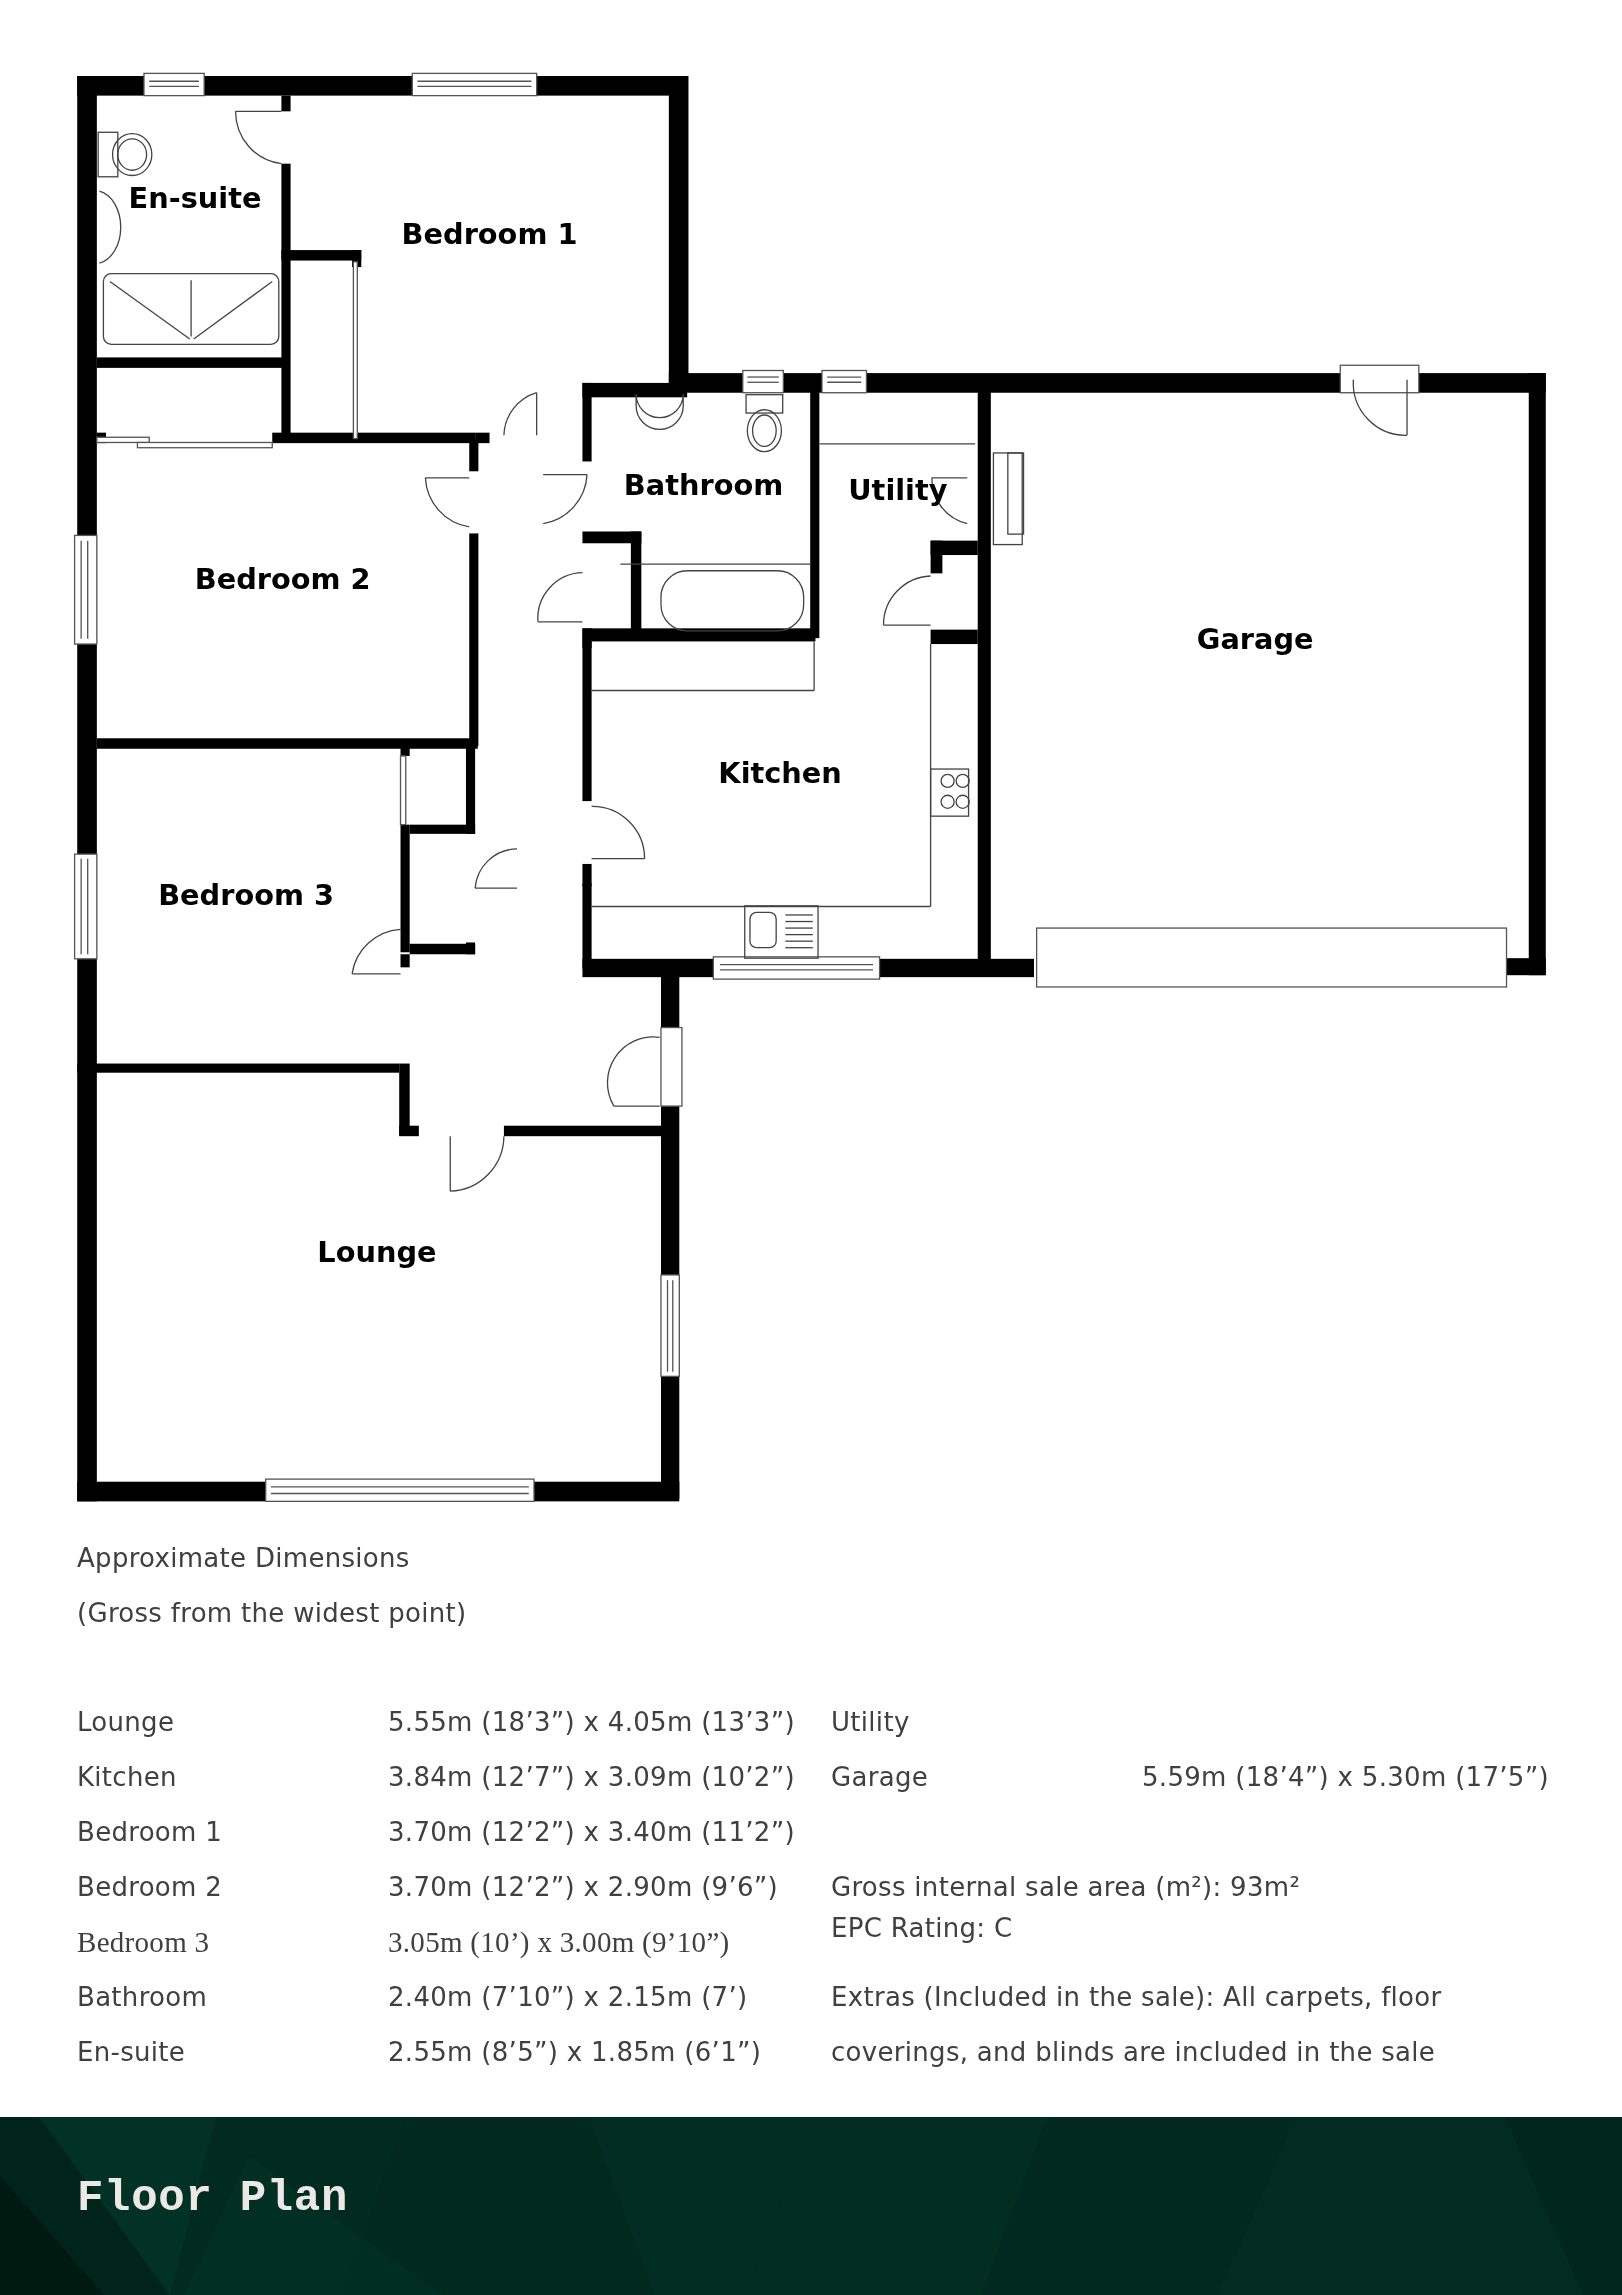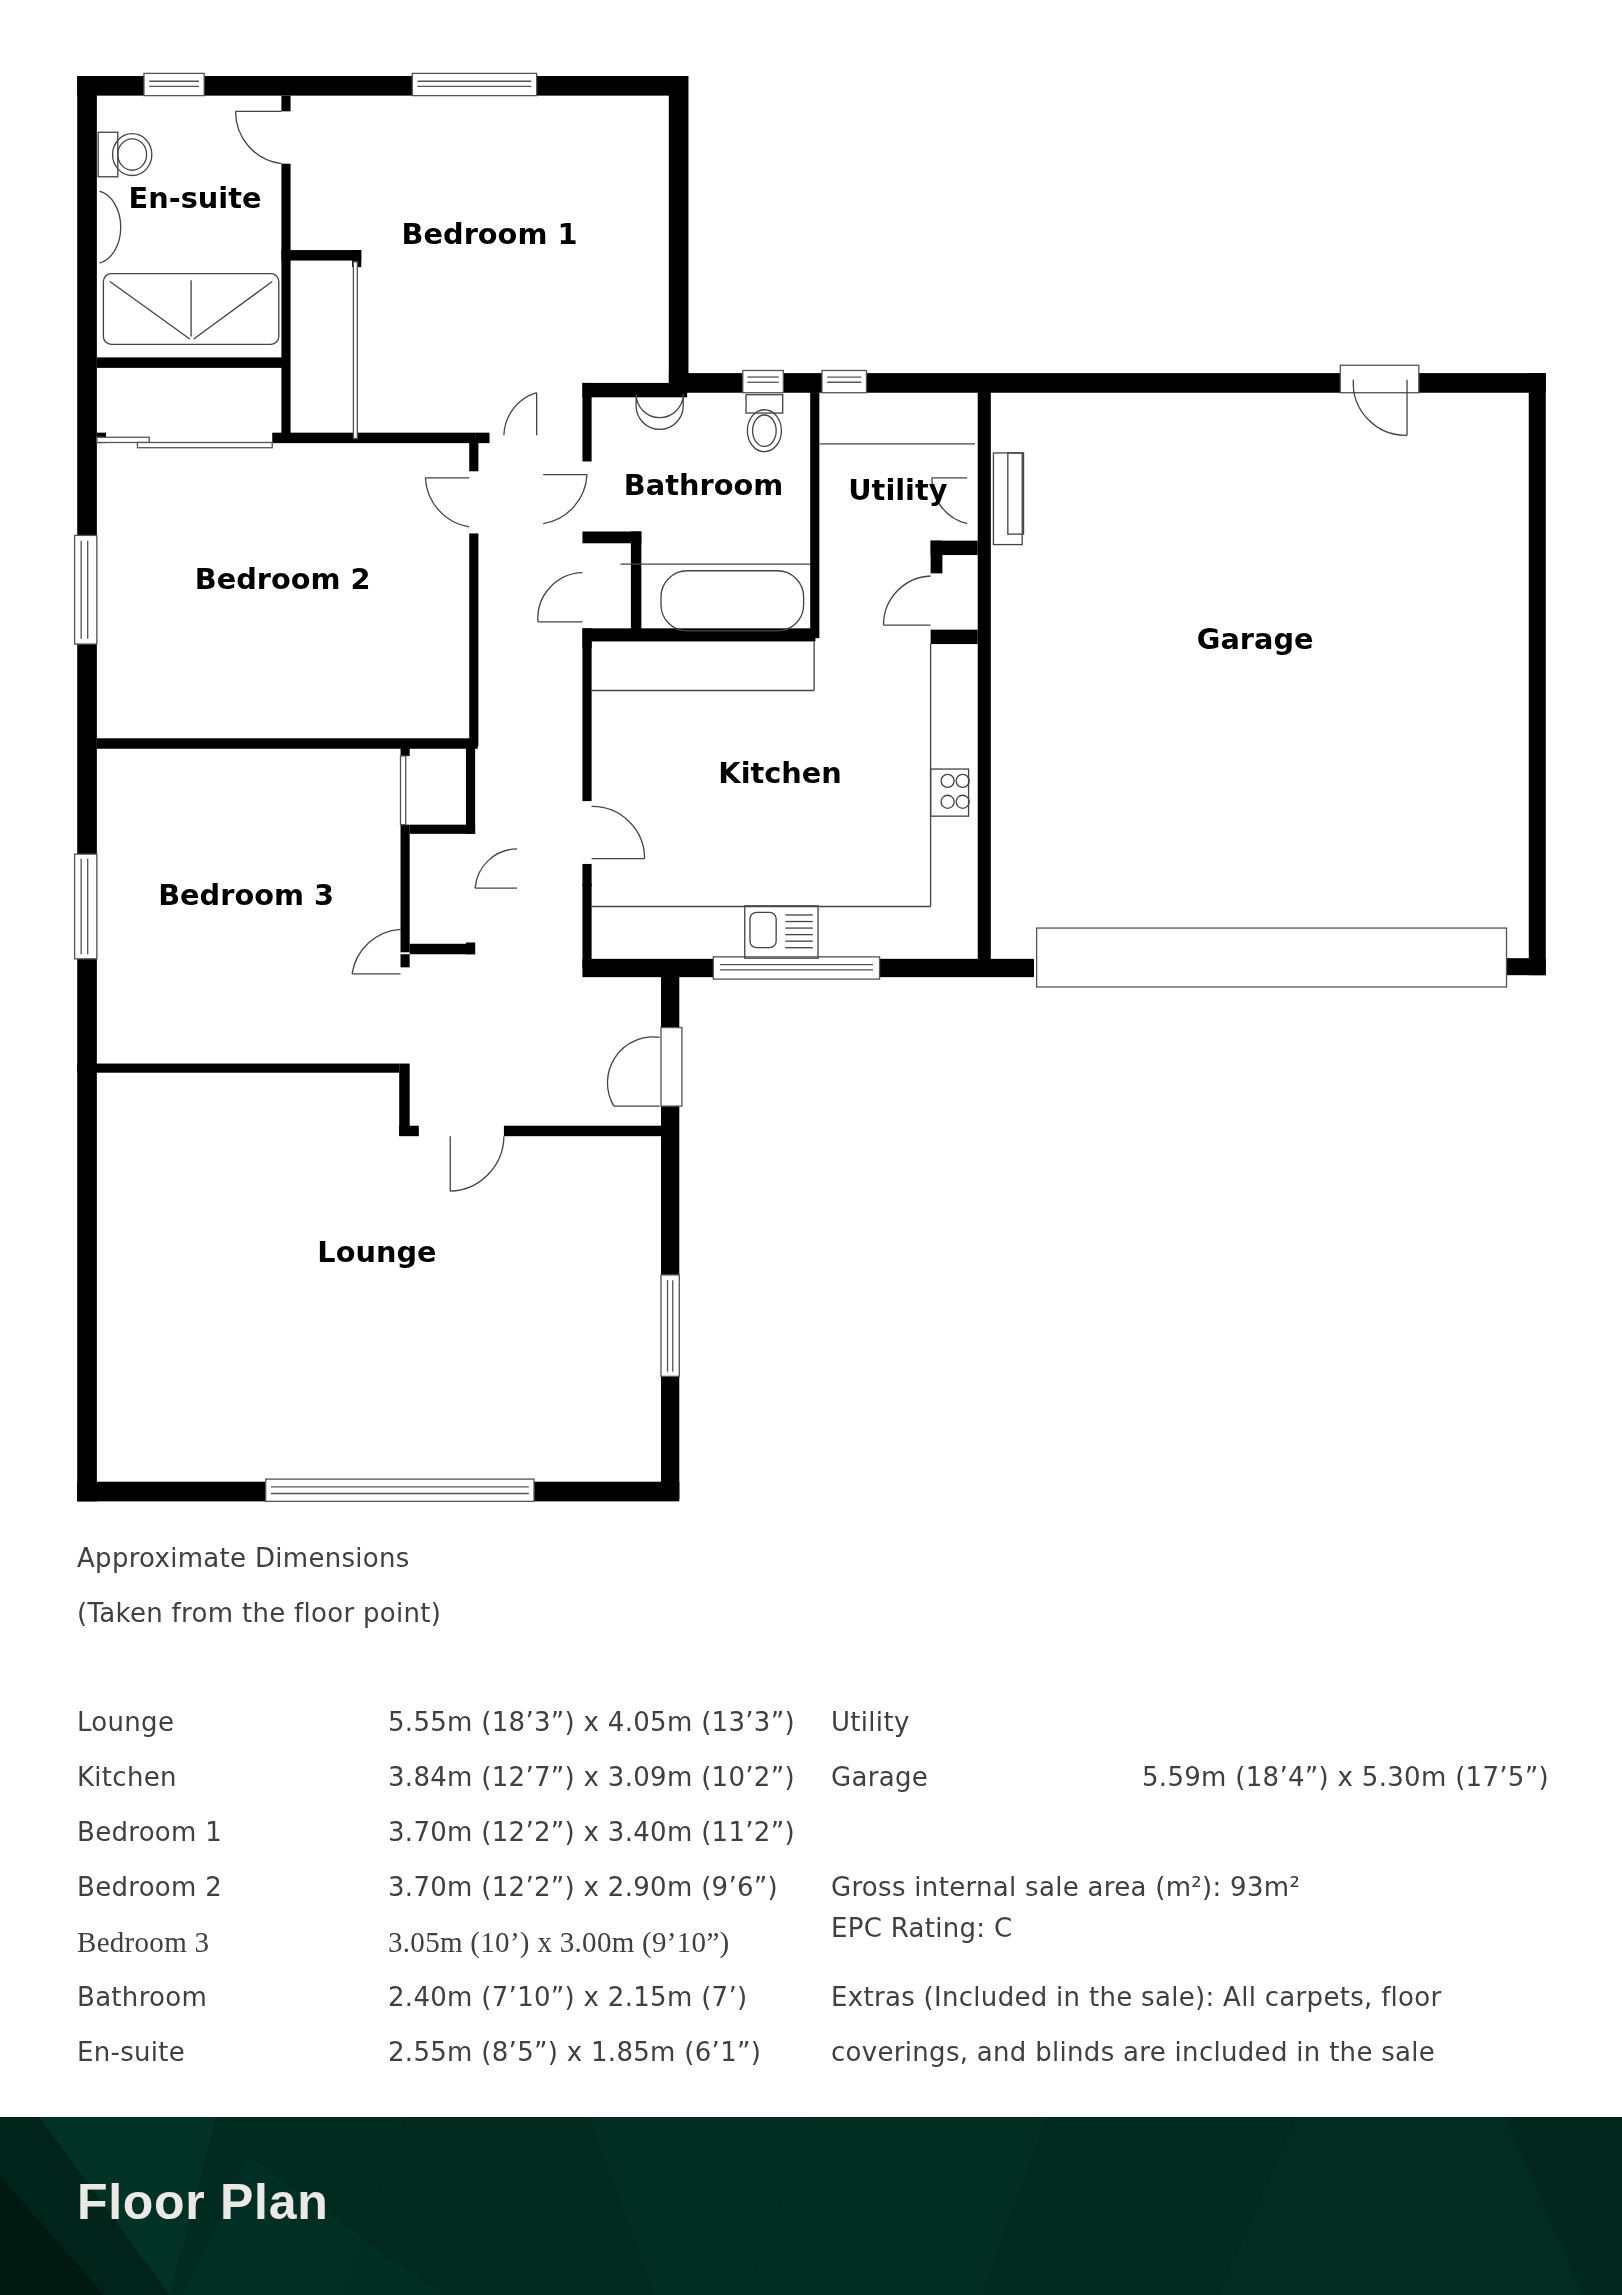--- a/index.html
+++ b/index.html
@@ -12,21 +12,21 @@
   .row { position:absolute; height:55px; line-height:55px; white-space:nowrap; }
   .col-name { position:absolute; left:0; }
   .col-val { position:absolute; left:311px; }
   .rcol-name { position:absolute; left:0; }
   .rcol-val { position:absolute; left:311px; }
   .right { position:absolute; left:754px; top:0; width:753px; }
   .note { position:absolute; left:0; height:55px; line-height:55px; white-space:nowrap; }
   .serif { font-family:"Liberation Serif", serif; font-size:29px; }
   .footer { position:absolute; left:0; top:2117px; width:1623px; height:179px; background:#012a1f; overflow:hidden; }
   .footer svg { position:absolute; left:0; top:0; }
-  .footer-title { position:absolute; left:77px; top:56px; font-family:Liberation Sans, sans-serif; font-weight:bold; font-size:50px; color:#ece8e6; letter-spacing:0.7px; }
+  .footer-title { position:absolute; left:77px; top:56px; font-family:Liberation Mono, monospace; font-weight:bold; font-size:44px; color:#ece8e6; letter-spacing:0.7px; }
 </style>
 </head>
 <body>
 
 <svg id="plan" viewBox="0 0 2480 2330" xmlns="http://www.w3.org/2000/svg">
   <g fill="#000">
 
     <rect x="118" y="116" width="30" height="2178"></rect>
 
     <rect x="118" y="116" width="930" height="30"></rect>
@@ -212,21 +212,21 @@
   <text class="room-label" x="1372" y="764" text-anchor="middle">Utility</text>
   <text class="room-label" x="432" y="900" text-anchor="middle">Bedroom 2</text>
   <text class="room-label" x="1918" y="992" text-anchor="middle">Garage</text>
   <text class="room-label" x="1192" y="1196" text-anchor="middle">Kitchen</text>
   <text class="room-label" x="376" y="1382" text-anchor="middle">Bedroom 3</text>
   <text class="room-label" x="576" y="1928" text-anchor="middle">Lounge</text>
 </svg>
 
 <div class="dims">
   <div class="intro">Approximate Dimensions</div>
-  <div class="intro">(Taken from the floor point)</div>
+  <div class="intro">(Gross from the widest point)</div>
 </div>
 
 <div class="dims table">
   <div class="row" style="top:0">
     <span class="col-name">Lounge</span>
     <span class="col-val">5.55m (18’3”) x 4.05m (13’3”)</span>
   </div>
   <div class="row" style="top:55px">
     <span class="col-name">Kitchen</span>
     <span class="col-val">3.84m (12’7”) x 3.09m (10’2”)</span>

